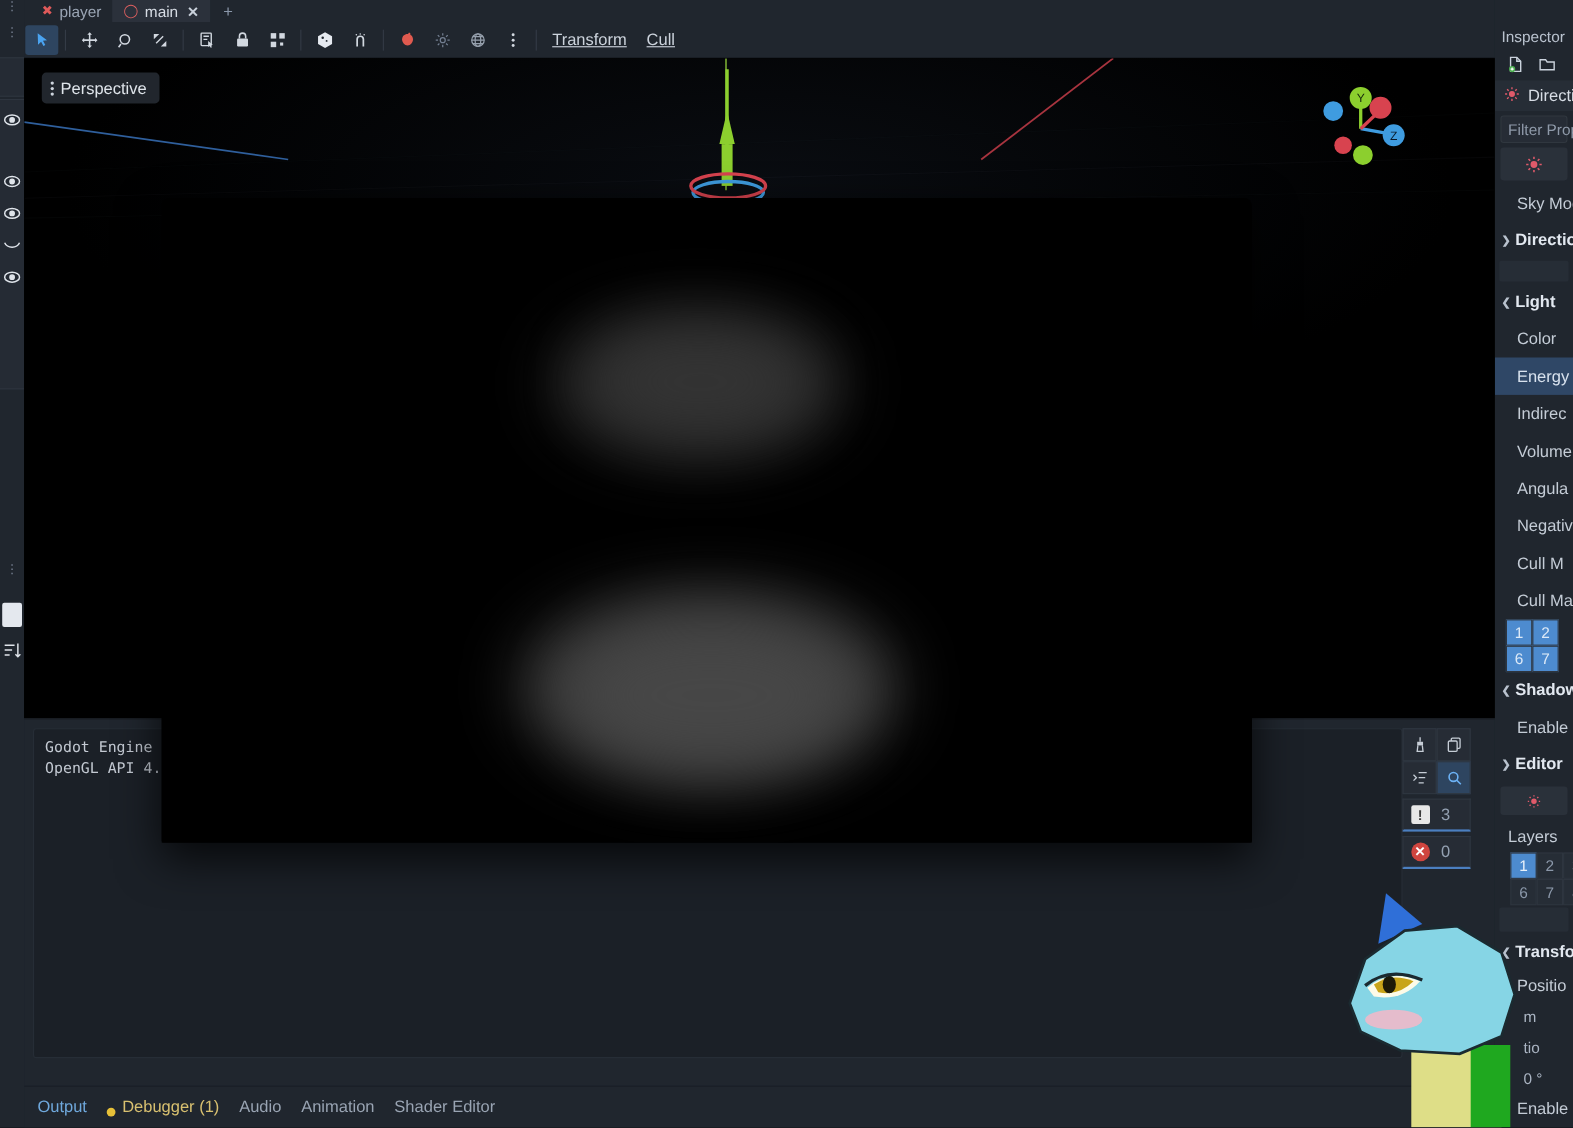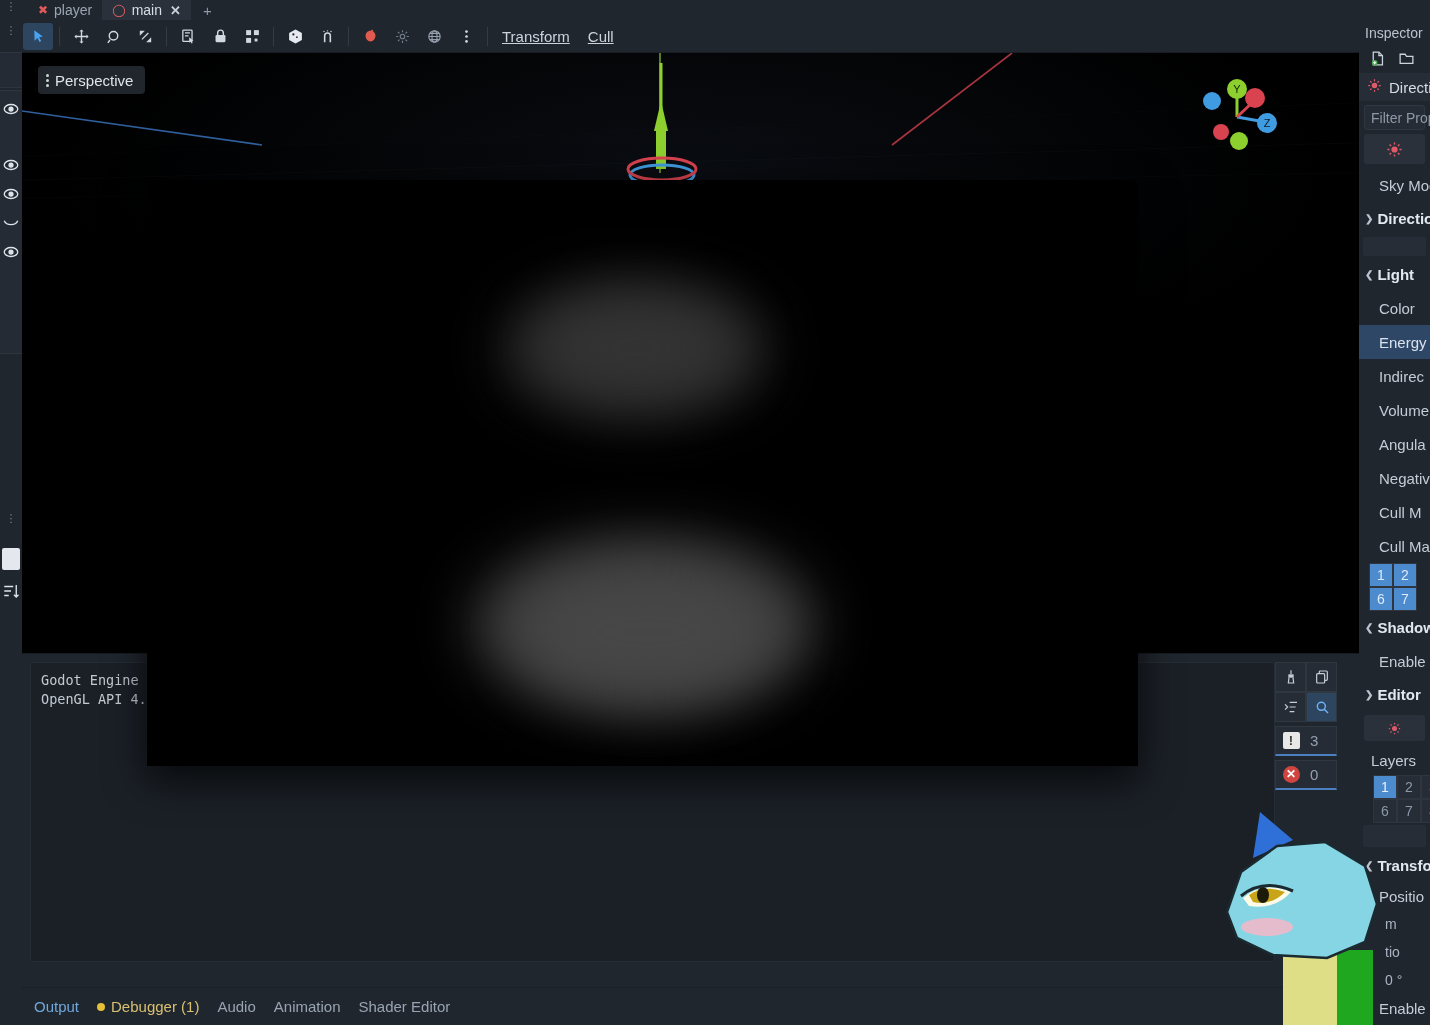--- a/index.html
+++ b/index.html
@@ -171,21 +171,21 @@
     position: absolute; left: 8px; bottom: 42px; width: 1321px; height: 26px;
     background: #262c35; border: 1px solid #30373f; border-radius: 3px;
     display: flex; align-items: center; padding: 0 10px;
     font-size: 14px; color: #8e99a8;
   }
   .dock-tabs {
     position: absolute; left: 0; bottom: 0; width: 1337px; height: 38px;
     background: #20262e; display: flex; align-items: center;
     padding-left: 12px; gap: 18px; border-top: 1px solid #1a1f26;
   }
-  .dock-tab { font-size: 15px; color: #99a4b3; display: flex; align-items: center; gap: 6px; }
+  .dock-tab { font-size: 15px; color: #99a4b3; display: flex; align-items: flex-end; gap: 6px; }
   .dock-tab.active { color: #6fa8dc; }
   .dock-tab .dot { width: 8px; height: 8px; border-radius: 50%; background: #e6c038; display: block; }
   .dock-tab.warn { color: #d8c070; }
   .ver-area {
     position: absolute; right: 10px; bottom: 6px; display: flex;
     align-items: center; gap: 8px; color: #8c96a5; font-size: 14px;
   }
 
   
   .inspector {

